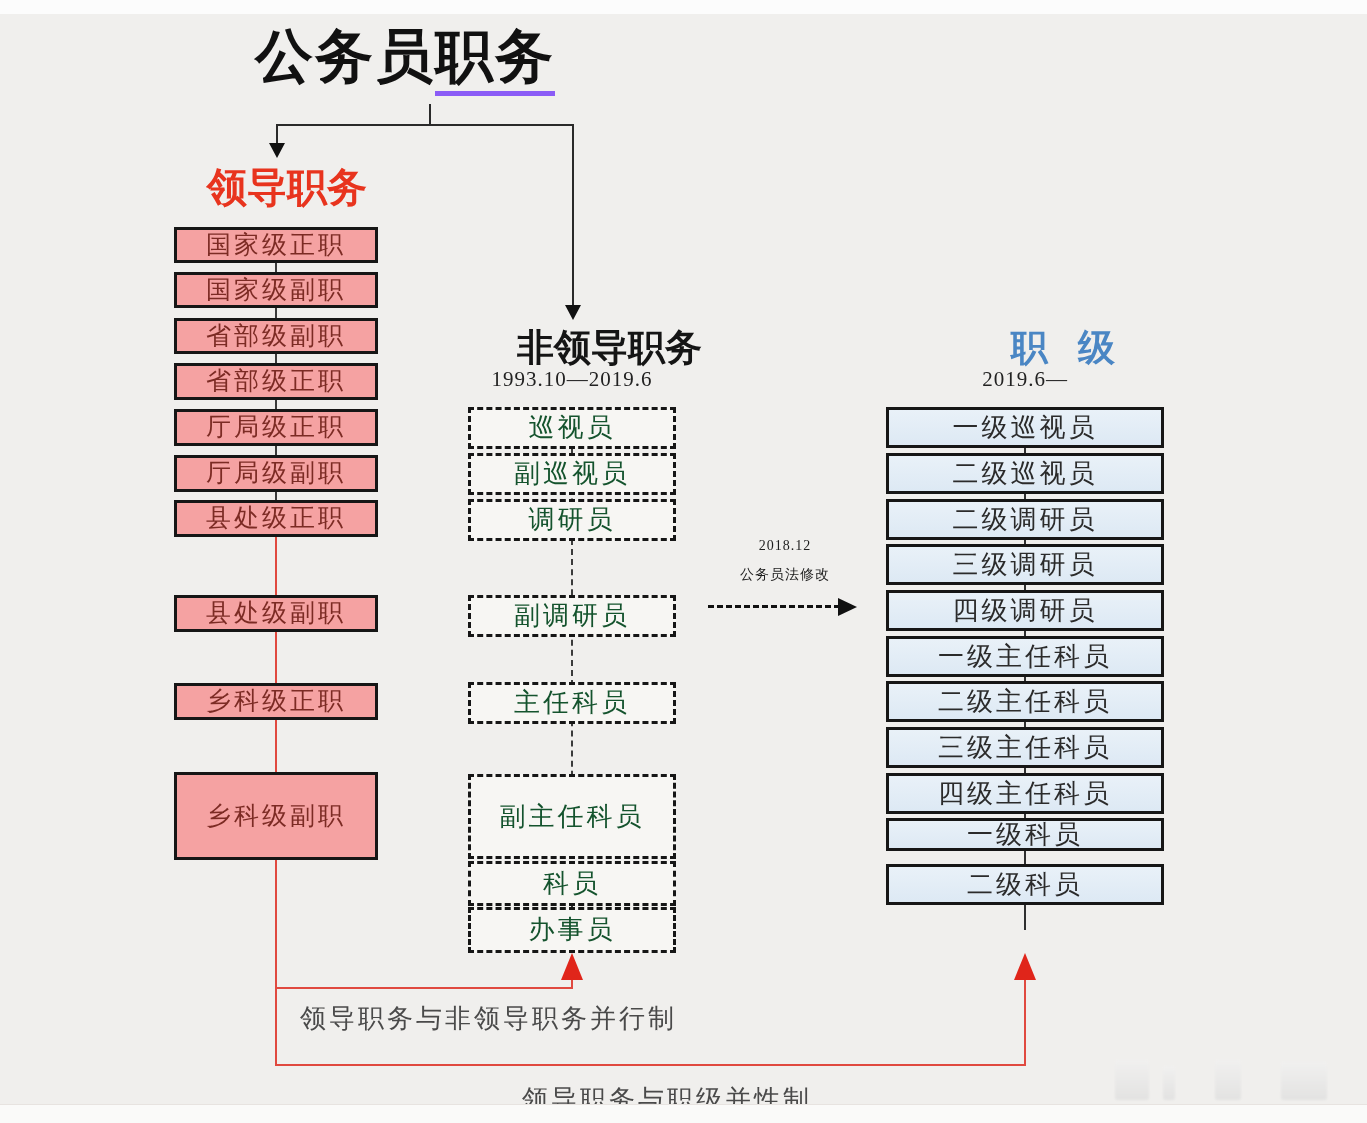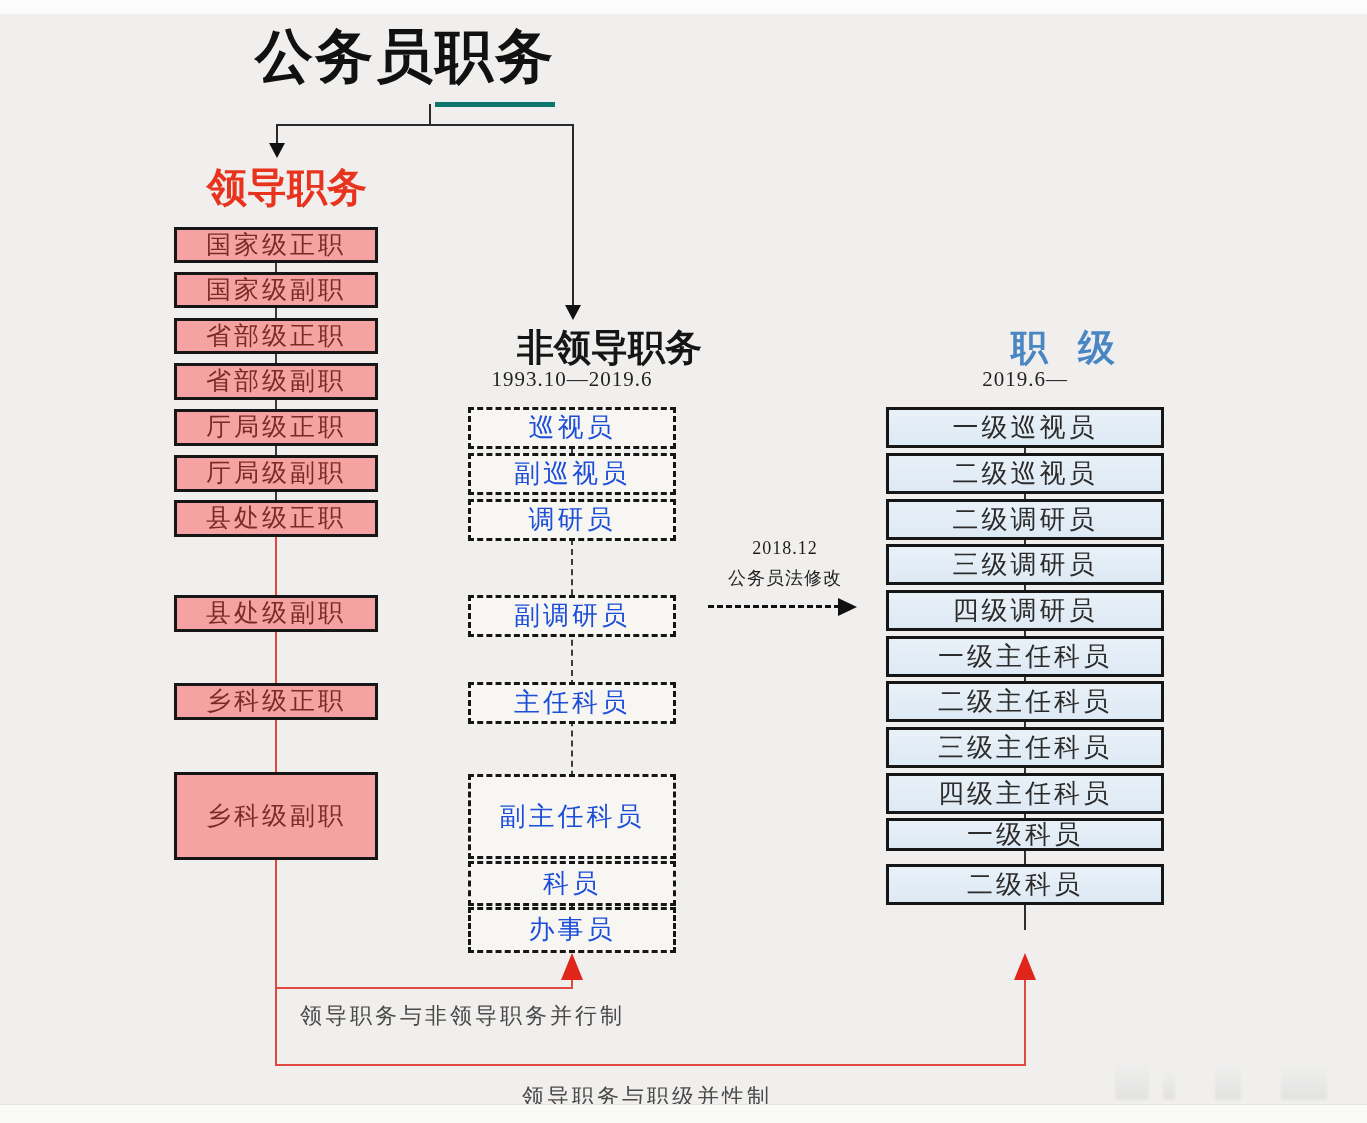--- a/index.html
+++ b/index.html
@@ -4,21 +4,21 @@
 <style>
   html,body{margin:0;padding:0;}
   body{background:#d8d8d8;font-family:"Liberation Sans",sans-serif;}
   #stage{position:relative;width:1367px;height:1123px;background:#f0efed;overflow:hidden;margin:0 auto;}
   #top-strip{position:absolute;left:0;top:0;width:1367px;height:14px;background:#fcfcfc;}
   #bottom-strip{position:absolute;left:0;top:1104px;width:1367px;height:19px;background:#fafaf9;border-top:1px solid #e7e3e0;}
 
   
   .main-title{position:absolute;left:255px;top:18px;width:360px;font-size:58px;font-weight:900;
     color:#111;letter-spacing:2px;white-space:nowrap;}
-  .main-title .ul{border-bottom:5px solid #0f766e;padding-bottom:14px;}
+  .main-title .ul{border-bottom:5px solid #8b5cf6;padding-bottom:3px;}
 
   
   .hline{position:absolute;height:2px;background:#2a2a2a;}
   .vline{position:absolute;width:2px;background:#2a2a2a;}
   .vline-red{position:absolute;width:2px;background:var(--connector-red,#e0493f);}
   .hline-red{position:absolute;height:2px;background:var(--connector-red,#e0493f);}
   .vdash{position:absolute;width:0;border-left:2px dashed #3c3c3c;}
   .arrow-down{position:absolute;width:0;height:0;border-left:8px solid transparent;
     border-right:8px solid transparent;border-top:15px solid #111;}
   .arrow-up-red{position:absolute;width:0;height:0;border-left:11px solid transparent;
@@ -39,21 +39,21 @@
 
   
   .col{position:absolute;top:0;}
   #leader-col{left:174px;width:204px;height:1123px;}
   #nonleader-col{left:468px;width:208px;height:1123px;}
   #rank-col{left:886px;width:278px;height:1123px;}
   .box{position:absolute;left:0;box-sizing:border-box;display:flex;align-items:center;justify-content:center;
     text-align:left;font-family:"Liberation Serif",serif;letter-spacing:3px;line-height:1.05;}
   .leader-box{width:204px;border:3px solid #161616;background:var(--leader-box-fill,#f5a2a2);
     color:var(--leader-box-text,#7c2b24);font-size:25px;}
-  .mid-box{width:208px;border:3px dashed #161616;background:#f7f6f3;color:#1d4ed8;font-size:26px;}
+  .mid-box{width:208px;border:3px dashed #161616;background:#f7f6f3;color:#14532d;font-size:26px;}
   .rank-box{width:278px;border:3px solid #161616;color:#2b2b2b;font-size:26px;
     background:linear-gradient(180deg,#e9f1f8 0%,var(--rank-box-fill,#dde9f4) 100%);}
 
   .leader-box:nth-child(1){top:227px;height:36px}
   .leader-box:nth-child(2){top:272px;height:36px}
   .leader-box:nth-child(3){top:318px;height:36px}
   .leader-box:nth-child(4){top:363px;height:37px}
   .leader-box:nth-child(5){top:409px;height:37px}
   .leader-box:nth-child(6){top:455px;height:37px}
   .leader-box:nth-child(7){top:500px;height:37px}
@@ -78,26 +78,26 @@
   .rank-box:nth-child(6){top:636px;height:41px}
   .rank-box:nth-child(7){top:681px;height:41px}
   .rank-box:nth-child(8){top:727px;height:41px}
   .rank-box:nth-child(9){top:773px;height:41px}
   .rank-box:nth-child(10){top:818px;height:33px}
   .rank-box:nth-child(11){top:864px;height:41px}
   .rank-box:nth-child(12){top:936px;height:42px}
 
   
   .trans-text{position:absolute;left:700px;width:170px;text-align:center;
-    font-family:"Liberation Serif",serif;font-size:18px;color:#1d1d1d;letter-spacing:1px;white-space:nowrap;}
+    font-family:"Liberation Serif",serif;font-size:14px;color:#1d1d1d;letter-spacing:1px;white-space:nowrap;}
   #trans-date{top:538px;}
   #trans-label{top:566px;}
 
   
-  .note{position:absolute;font-family:Liberation Sans, sans-serif;font-size:22px;color:#4a4a4a;
+  .note{position:absolute;font-family:Liberation Sans, sans-serif;font-size:26px;color:#4a4a4a;
     letter-spacing:3px;white-space:nowrap;}
   #note1{left:300px;top:1001px;}
   #note2{left:522px;top:1082px;}
 
   
   #watermark{position:absolute;left:1115px;top:1052px;width:230px;height:48px;
     display:flex;align-items:flex-end;gap:14px;opacity:.55;filter:blur(1px);}
   #watermark span{display:inline-block;background:linear-gradient(180deg,#f2f2f2,#d9d9d9);border-radius:2px;}
   #watermark .w1{width:34px;height:40px;}
   #watermark .w2{width:12px;height:34px;}
@@ -128,22 +128,22 @@
 
   <div class="col-title" id="leader-title">领导职务</div>
   <div class="col-title" id="nonleader-title">非领导职务</div>
   <div class="col-period" id="nonleader-period">1993.10—2019.6</div>
   <div class="col-title" id="rank-title">职 级</div>
   <div class="col-period" id="rank-period">2019.6—</div>
 
   <div class="col" id="leader-col">
       <div class="box leader-box">国家级正职</div>
       <div class="box leader-box">国家级副职</div>
+      <div class="box leader-box">省部级副职</div>
       <div class="box leader-box">省部级正职</div>
-      <div class="box leader-box">省部级副职</div>
       <div class="box leader-box">厅局级正职</div>
       <div class="box leader-box">厅局级副职</div>
       <div class="box leader-box">县处级正职</div>
       <div class="box leader-box">县处级副职</div>
       <div class="box leader-box">乡科级正职</div>
       <div class="box leader-box">乡科级副职</div>
     </div>
   <div class="col" id="nonleader-col">
       <div class="box mid-box">巡视员</div>
       <div class="box mid-box">副巡视员</div>

